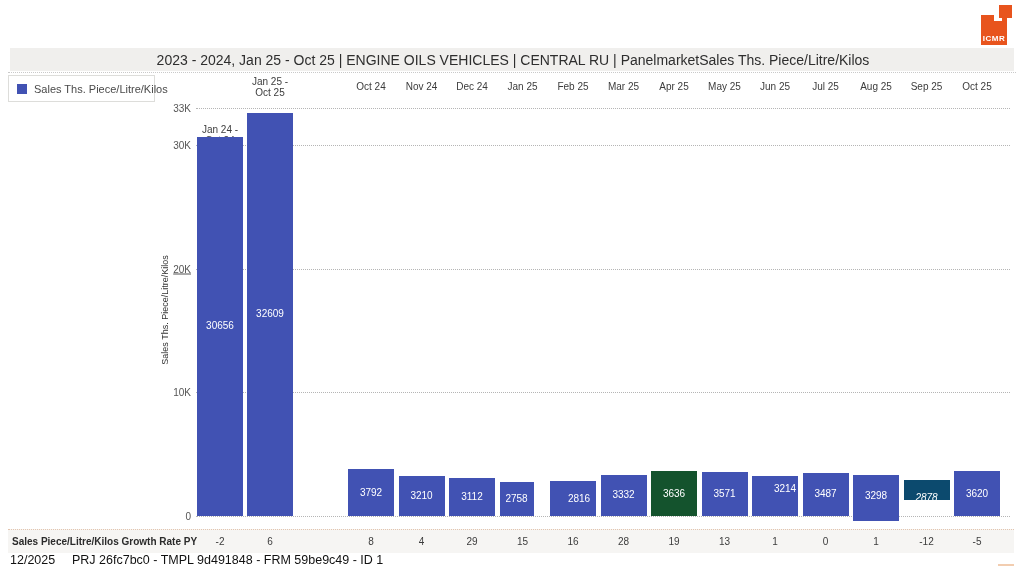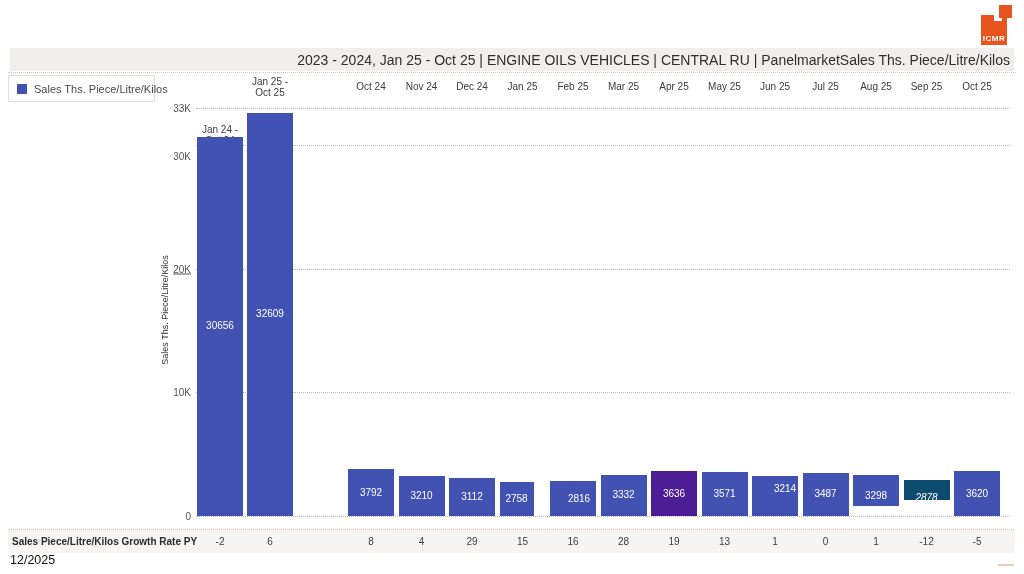--- a/index.html
+++ b/index.html
@@ -9,21 +9,21 @@
   
   .logo{position:absolute;top:5px;right:10px;width:36px;height:40px;}
   .logo .big{position:absolute;left:3px;top:10px;width:26px;height:30px;background:#e8541d;}
   .logo .big span{position:absolute;bottom:2px;left:0;right:0;text-align:center;
                   color:#fff;font-size:8px;font-weight:bold;letter-spacing:0.5px;}
   .logo .small{position:absolute;left:21px;top:0;width:13px;height:13px;background:#e8541d;}
   .logo .gap{position:absolute;left:16px;top:8px;width:8px;height:8px;background:#ffffff;}
 
   
   .titlebar{position:absolute;left:10px;top:48px;width:1004px;height:23px;background:#f0efed;
-            display:flex;align-items:center;justify-content:flex-end;
+            display:flex;align-items:center;justify-content:center;
             font-size:14px;color:#2e2e2e;}
   .titlebar .lt{padding-left:6px;white-space:nowrap;}
   .titlebar .rt{padding-right:4px;white-space:nowrap;}
 
   .top-sep{position:absolute;left:8px;top:72px;width:1008px;border-top:1px dotted #c9c9c9;}
 
   
   .legend{position:absolute;left:8px;top:75px;width:145px;height:25px;background:#fff;
           border:1px solid #ddddda;display:flex;align-items:center;}
   .legend .sw{width:10px;height:10px;margin-left:8px;flex:0 0 auto;}
@@ -85,21 +85,21 @@
   </div>
 
   <div id="grid-layer">
       <div class="gridline" style="left: 196px; top: 516px; width: 814px;"></div>
       <div class="ytick" style="left: 147px; top: 516px;">0</div>
       <div class="gridline" style="left: 196px; top: 392.364px; width: 814px;"></div>
       <div class="ytick" style="left: 147px; top: 392.364px;">10K</div>
       <div class="gridline" style="left: 196px; top: 268.727px; width: 814px;"></div>
       <div class="ytick" style="left: 147px; top: 268.727px; text-decoration: underline;">20K</div>
       <div class="gridline" style="left: 196px; top: 145.091px; width: 814px;"></div>
-      <div class="ytick" style="left: 147px; top: 145.091px; margin-top: 11px;">30K</div>
+      <div class="ytick" style="left: 147px; top: 145.091px;">30K</div>
       <div class="gridline" style="left: 196px; top: 108px; width: 814px;"></div>
       <div class="ytick" style="left: 147px; top: 108px;">33K</div>
     </div>
   <div id="header-layer">
       <div class="col-header" style="left: 220px; top: 76px; margin-top: 48px;">
         <div>Jan 24 -</div>
         <div>Oct 24</div>
       </div>
       <div class="col-header" style="left: 270px; top: 76px;">
         <div>Jan 25 -</div>
@@ -163,33 +163,33 @@
       </div>
       <div class="bar" style="left: 499.5px; top: 481.901px; width: 34px; height: 34.0989px; background: rgb(65, 82, 179);">
         <div class="bar-label" style="top: 11.0495px;">2758</div>
       </div>
       <div class="bar" style="left: 550px; top: 481.184px; width: 46px; height: 34.816px; background: rgb(65, 82, 179);">
         <div class="bar-label" style="top: 11.408px; margin-left: 12px;">2816</div>
       </div>
       <div class="bar" style="left: 600.5px; top: 474.804px; width: 46px; height: 41.1956px; background: rgb(65, 82, 179);">
         <div class="bar-label" style="top: 14.5978px;">3332</div>
       </div>
-      <div class="bar" style="left: 651px; top: 471.046px; width: 46px; height: 44.9542px; background: #4c1d95;">
+      <div class="bar" style="left: 651px; top: 471.046px; width: 46px; height: 44.9542px; background: #14532d;">
         <div class="bar-label" style="top: 16.4771px;">3636</div>
       </div>
       <div class="bar" style="left: 701.5px; top: 471.849px; width: 46px; height: 44.1505px; background: rgb(65, 82, 179);">
         <div class="bar-label" style="top: 16.0753px;">3571</div>
       </div>
       <div class="bar" style="left: 752px; top: 476.263px; width: 46px; height: 39.7367px; background: rgb(65, 82, 179);">
         <div class="bar-label" style="top: 7px; padding-left: 20px;">3214</div>
       </div>
       <div class="bar" style="left: 802.5px; top: 472.888px; width: 46px; height: 43.112px; background: rgb(65, 82, 179);">
         <div class="bar-label" style="top: 15.556px;">3487</div>
       </div>
-      <div class="bar" style="left: 853px; top: 475.225px; width: 46px; height: 31px; background: rgb(65, 82, 179);">
+      <div class="bar" style="left: 853px; top: 475.225px; width: 46px; height: 46px; background: rgb(65, 82, 179);">
         <div class="bar-label" style="top: 14.3876px;">3298</div>
       </div>
       <div class="bar" style="left: 903.5px; top: 480.417px; width: 46px; height: 20px; background: #0c4a6e; font-style: italic;">
         <div class="bar-label" style="top: 11.7913px;">2878</div>
       </div>
       <div class="bar" style="left: 954px; top: 471.244px; width: 46px; height: 44.7564px; background: rgb(65, 82, 179);">
         <div class="bar-label" style="top: 16.3782px;">3620</div>
       </div>
     </div>
 
@@ -208,15 +208,16 @@
         <div class="growth-val" style="left: 716.5px;">13</div>
         <div class="growth-val" style="left: 767px;">1</div>
         <div class="growth-val" style="left: 817.5px;">0</div>
         <div class="growth-val" style="left: 868px;">1</div>
         <div class="growth-val" style="left: 918.5px;">-12</div>
         <div class="growth-val" style="left: 969px;">-5</div>
       </div>
   </div>
 
   <div class="footer-date">12/2025</div>
+  <div class="footer-ref">PRJ 26fc7bc0 - TMPL 9d491848 - FRM 59be9c49 - ID 1</div>
   <div class="corner-dash"></div>
 
 </div>
 
 </body></html>

